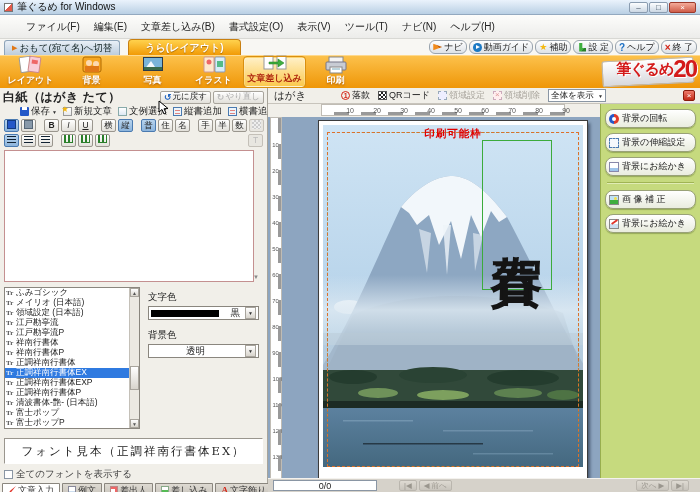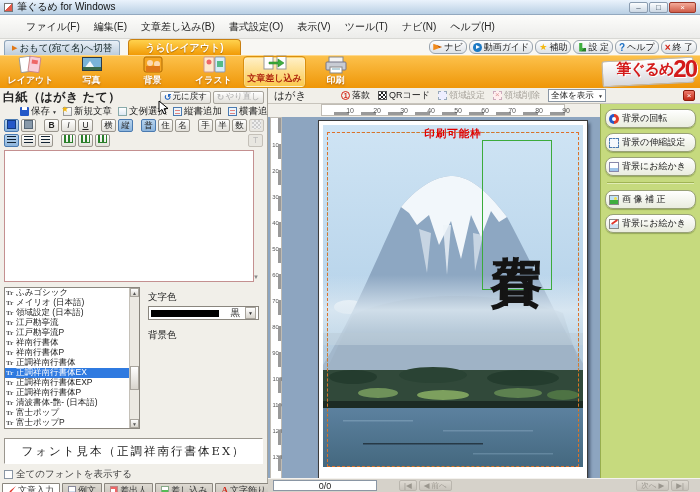--- a/index.html
+++ b/index.html
@@ -252,35 +252,35 @@
     <div class="ritem">
       <svg class="ricon" viewBox="0 0 28 19">
           <rect x="3" y="2" width="11" height="15" rx="1" fill="#fff" stroke="#999" transform="rotate(-8 8 9)"></rect>
           <rect x="12" y="2" width="11" height="15" rx="1" fill="#f8cdd8" stroke="#c88" transform="rotate(8 18 9)"></rect>
           <rect x="14.5" y="5" width="6" height="4" fill="#e66" transform="rotate(8 18 9)"></rect>
         </svg>
       <span class="rlabel">レイアウト</span>
     </div>
     <div class="ritem">
       <svg class="ricon" viewBox="0 0 28 19">
+          <rect x="5" y="2" width="18" height="15" rx="2" fill="#f5a623" stroke="#b06a00"></rect>
+          <circle cx="11" cy="8" r="3" fill="#fcd9b0"></circle>
+          <circle cx="18" cy="9" r="3" fill="#fcd9b0"></circle>
+          <rect x="7" y="11" width="14" height="6" fill="#e07818"></rect>
+        </svg>
+      <span class="rlabel">背景</span>
+    </div>
+    <div class="ritem">
+      <svg class="ricon" viewBox="0 0 28 19">
           <rect x="4" y="2" width="20" height="14" fill="#2a3a4a"></rect>
           <rect x="5" y="3" width="18" height="12" fill="#7ab4d8"></rect>
           <path d="M5 15 L12 6 L18 15 Z" fill="#f4f8fb"></path>
           <rect x="5" y="12" width="18" height="3" fill="#3a6a4a"></rect>
         </svg>
       <span class="rlabel">写真</span>
-    </div>
-    <div class="ritem">
-      <svg class="ricon" viewBox="0 0 28 19">
-          <rect x="5" y="2" width="18" height="15" rx="2" fill="#f5a623" stroke="#b06a00"></rect>
-          <circle cx="11" cy="8" r="3" fill="#fcd9b0"></circle>
-          <circle cx="18" cy="9" r="3" fill="#fcd9b0"></circle>
-          <rect x="7" y="11" width="14" height="6" fill="#e07818"></rect>
-        </svg>
-      <span class="rlabel">背景</span>
     </div>
     <div class="ritem">
       <svg class="ricon" viewBox="0 0 28 19">
           <rect x="4" y="2" width="10" height="15" rx="1" fill="#fde8cd" stroke="#c99"></rect>
           <rect x="15" y="2" width="10" height="15" rx="1" fill="#d8ecf8" stroke="#89b"></rect>
           <circle cx="9" cy="7" r="2.5" fill="#e66"></circle>
           <rect x="17" y="6" width="6" height="6" fill="#5b8"></rect>
         </svg>
       <span class="rlabel">イラスト</span>
     </div>
@@ -454,20 +454,24 @@
           </div>
         </div>
         <div class="colcol">
           <div class="collabel">文字色</div>
           <div class="colbox">
             <span class="swatch"></span>
             <span class="colval">黒</span>
             <span class="colarrow">▼</span>
           </div>
           <div class="collabel">背景色</div>
+          <div class="colbox">
+            <span class="colval center">透明</span>
+            <span class="colarrow">▼</span>
+          </div>
         </div>
       </div>
 
       <div class="preview">フォント見本（正調祥南行書体EX）</div>
 
       <div class="chkrow">
         <span class="chk"></span>
         <span>全てのフォントを表示する</span>
       </div>
 

